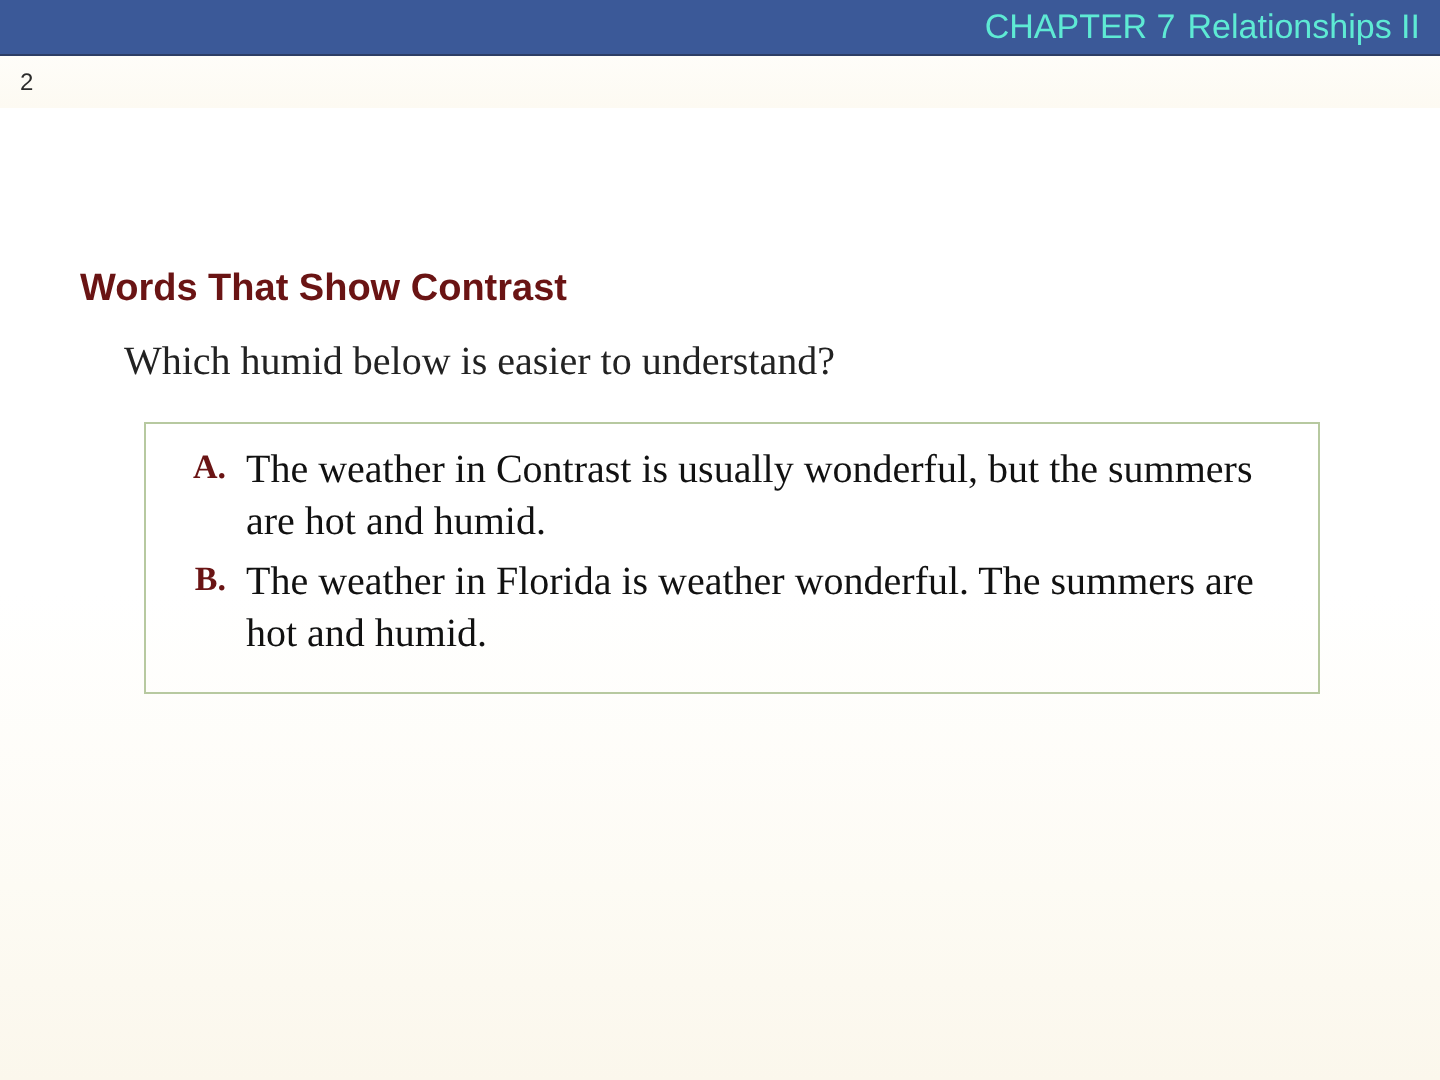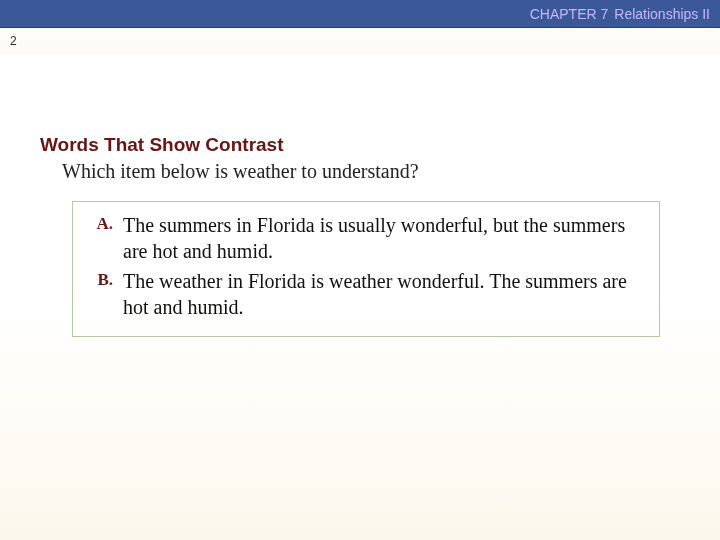--- a/index.html
+++ b/index.html
@@ -11,22 +11,22 @@
     overflow: hidden;
   }
   .header-bar {
     width: 100%;
     height: 28px;
     background: #3b5998;
     display: flex;
     justify-content: flex-end;
     align-items: center;
     padding-right: 10px;
-    color: #c4b5fd;
-    font-size: 14px;
+    color: #5eead4;
+    font-size: 17px;
     border-bottom: 1px solid #2d3e65;
   }
   .header-bar .chapter {
     font-weight: normal;
   }
   .header-bar .title {
     margin-left: 6px;
   }
   .sub-bar {
     width: 100%;
@@ -45,21 +45,21 @@
     width: 100%;
     height: calc(540px - 28px - 26px);
     background: linear-gradient(#fff 0%, #fff 50%, #fdfbf4 80%, #fbf7ec 100%);
     padding: 80px 40px 0 40px;
   }
   .heading {
     font-family: Arial, Helvetica, sans-serif;
     font-size: 19px;
     font-weight: bold;
     color: #6a1414;
-    margin-bottom: 4px;
+    margin-bottom: 14px;
   }
   .question {
     font-family: Georgia, 'Times New Roman', serif;
     font-size: 20px;
     color: #222;
     margin-left: 22px;
     margin-bottom: 18px;
   }
   .options-box {
     margin-left: 32px;
@@ -99,25 +99,25 @@
   <span class="chapter">CHAPTER 7</span>
   <span class="title">Relationships II</span>
 </div>
 
 <div class="sub-bar">
   <span class="num">2</span>
 </div>
 
 <div class="content-area">
   <div class="heading">Words That Show Contrast</div>
-  <div class="question">Which item below is weather to understand?</div>
+  <div class="question">Which humid below is easier to understand?</div>
 
   <div class="options-box">
     <div class="option-row">
       <div class="option-label">A.</div>
-      <div class="option-text">The summers in Florida is usually wonderful, but the summers are hot and humid.</div>
+      <div class="option-text">The weather in Contrast is usually wonderful, but the summers are hot and humid.</div>
     </div>
     <div class="option-row">
       <div class="option-label">B.</div>
       <div class="option-text">The weather in Florida is weather wonderful. The summers are hot and humid.</div>
     </div>
   </div>
 </div>
 
 </body></html>

